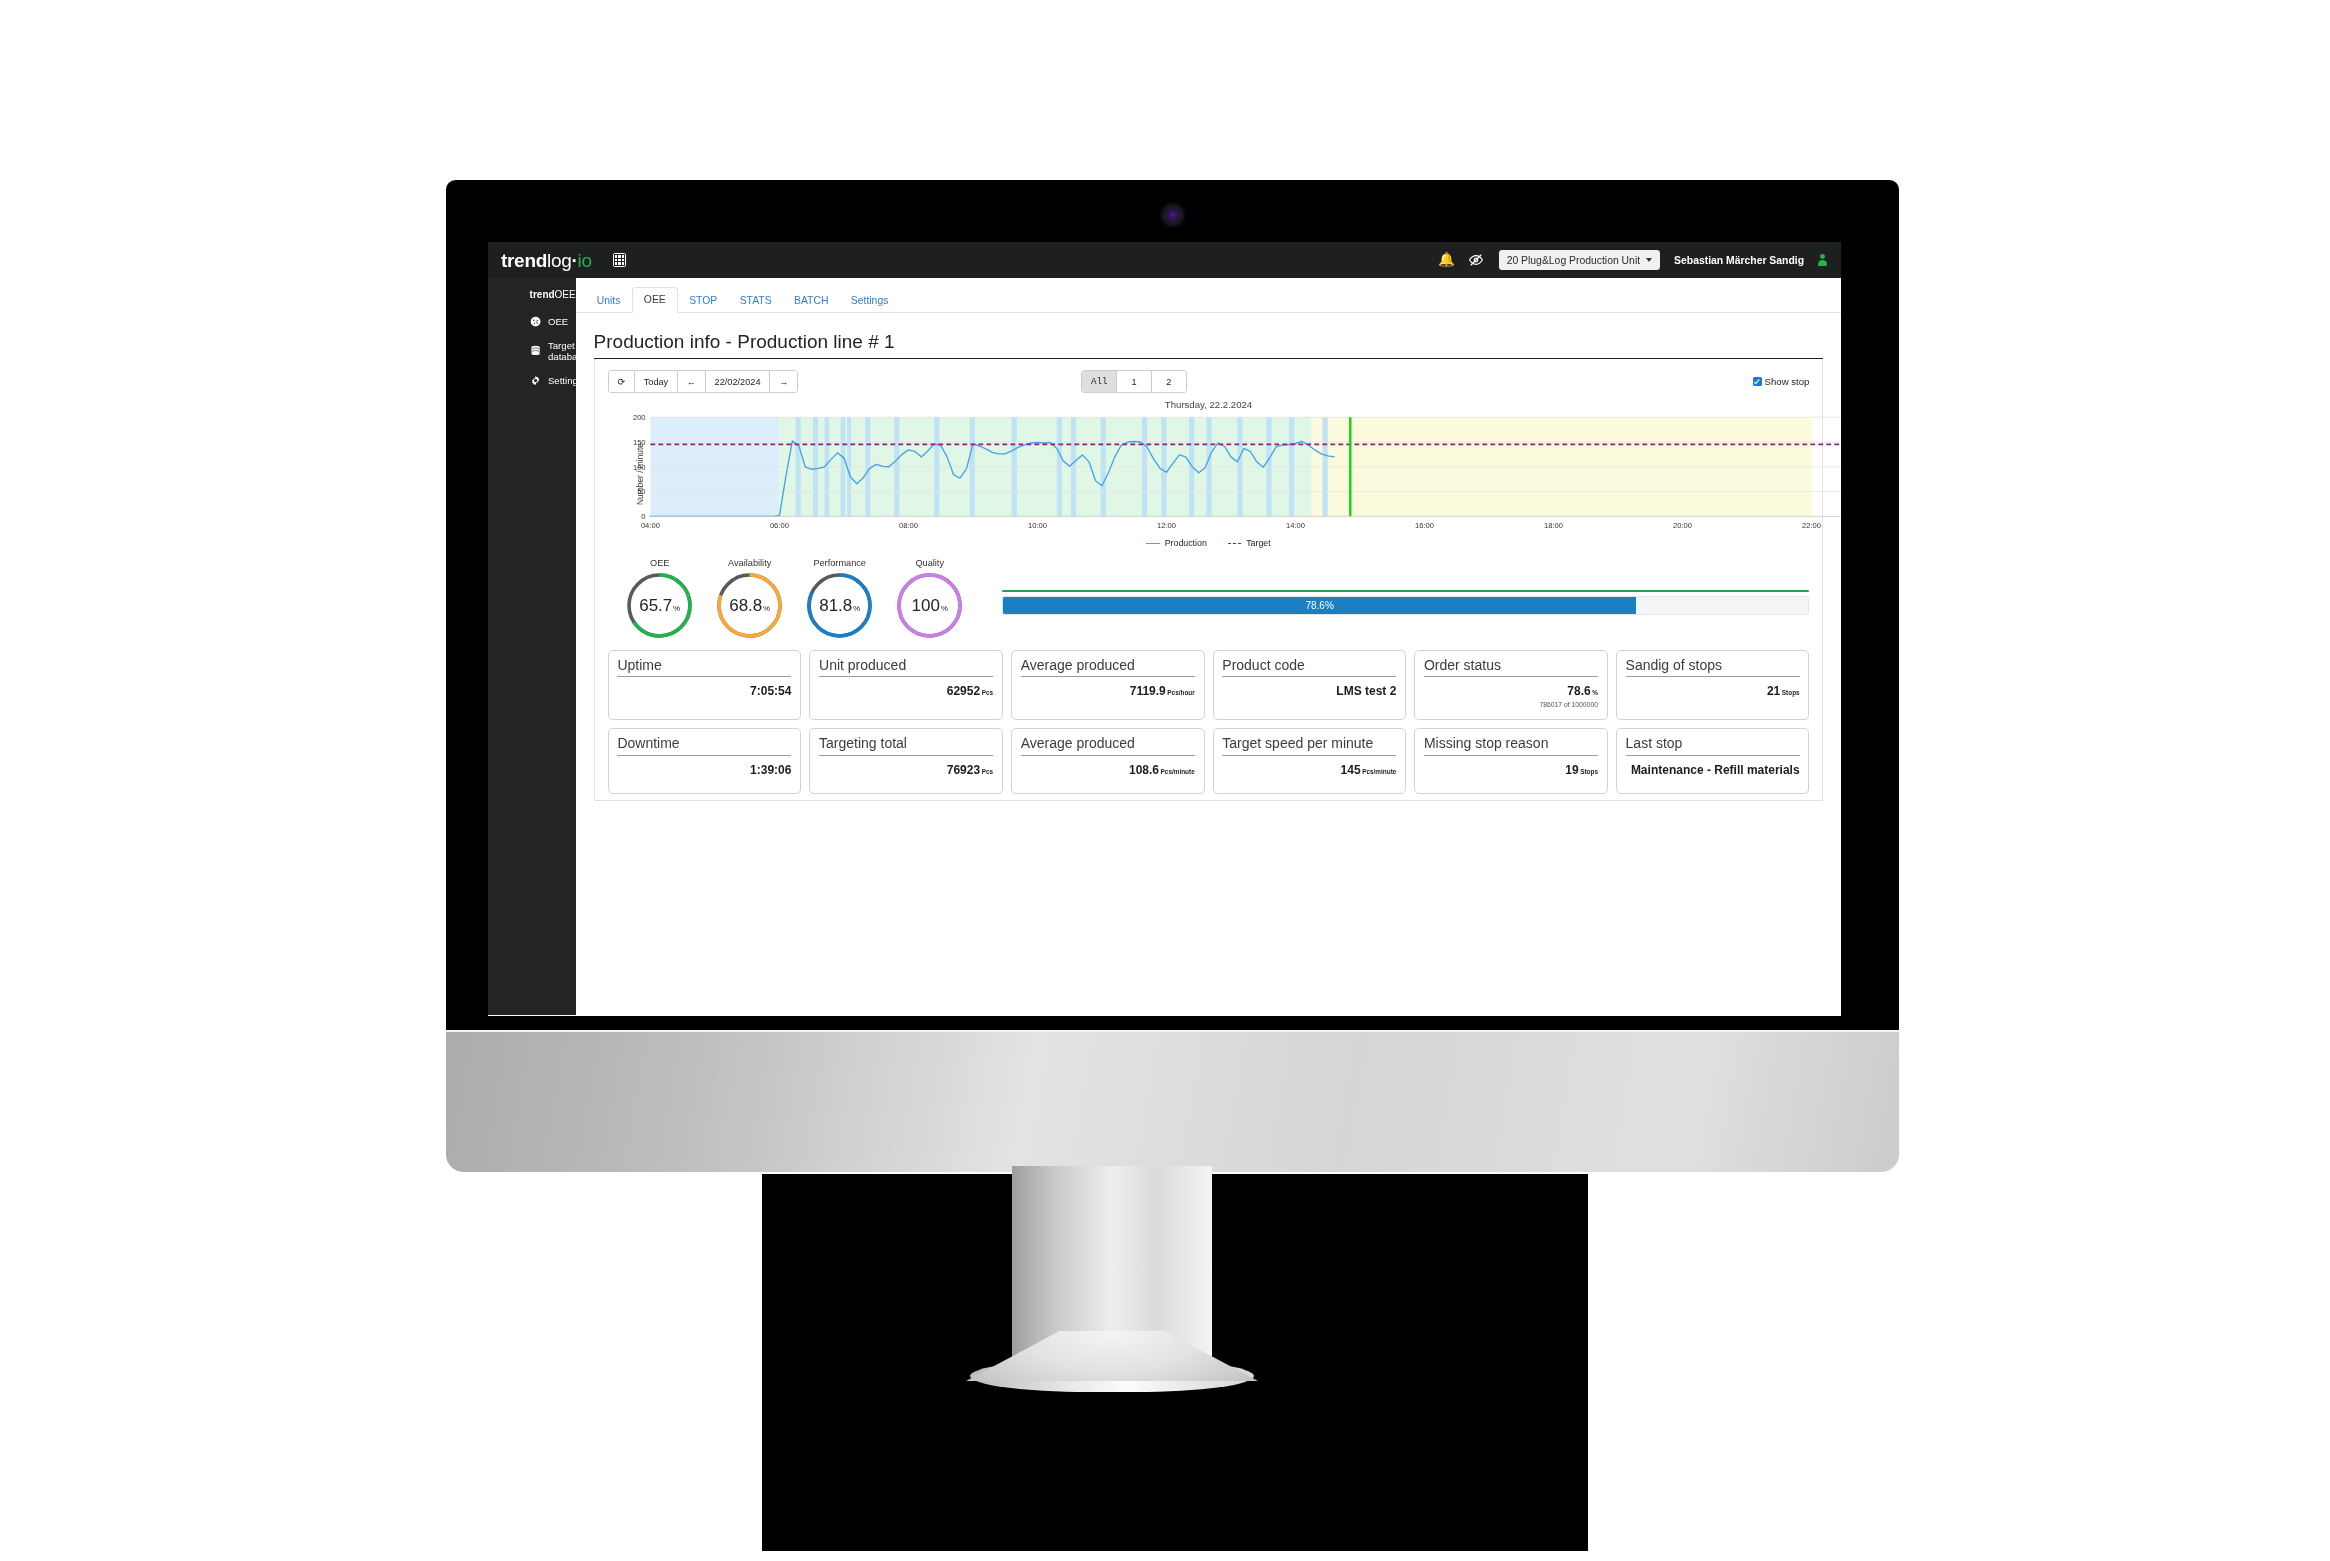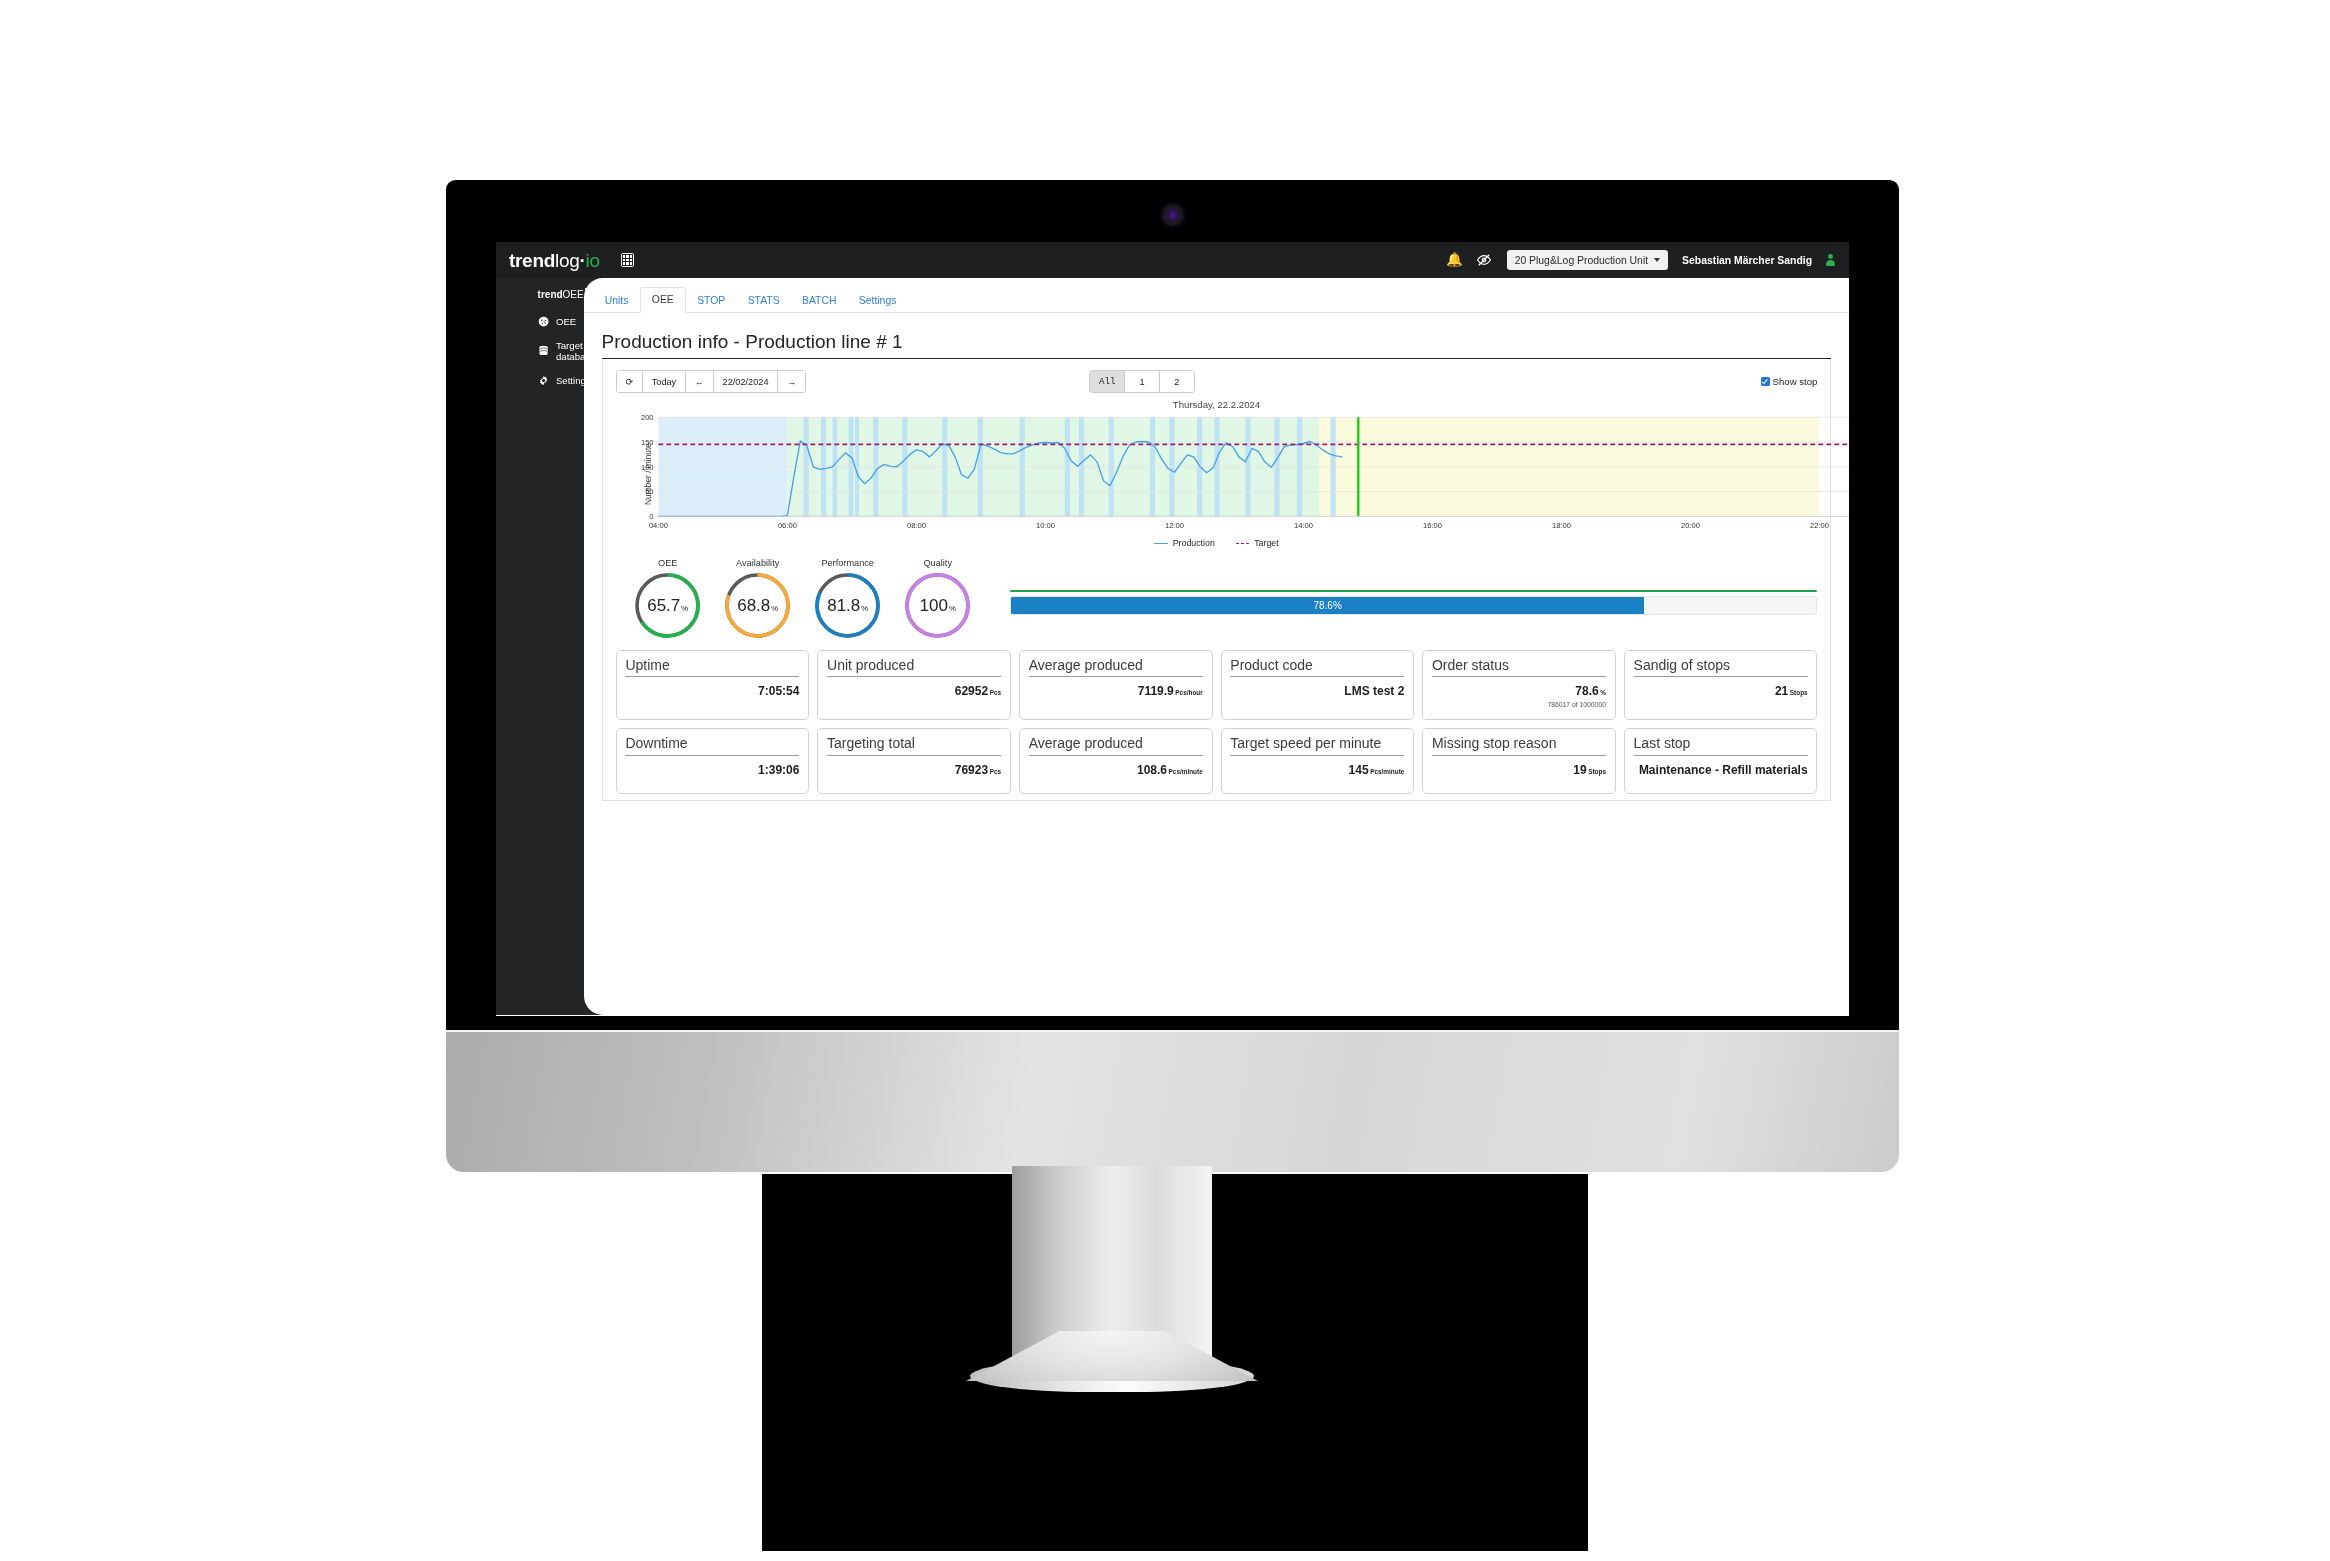--- a/index.html
+++ b/index.html
@@ -6,21 +6,21 @@
   body{width:2330px;height:1562px;position:relative;overflow:hidden;
        font-family:"Liberation Sans",sans-serif;}
 
   
   #monitor-frame{position:absolute;left:446px;top:180px;width:1453px;height:850px;
                  background:#000000;border-radius:9.6px 9.6px 0 0;}
   #webcam{position:absolute;left:50%;top:24px;transform:translateX(-50%);
           width:22.4px;height:22.4px;border-radius:50%;
           background:radial-gradient(circle at 50% 50%,#4b1f8a 0%,#2a1450 28%,#1a1a1a 55%,#0b0b0b 100%);
           box-shadow:0 0 4px rgba(60,40,120,.55);}
-  #screen{position:absolute;left:50px;top:62px;width:1353px;height:774px;
+  #screen{position:absolute;left:42px;top:62px;width:1353px;height:774px;
           background:#ffffff;overflow:hidden;}
   #monitor-neck-bg{position:absolute;left:762px;top:1174px;width:826px;height:377px;background:#000;}
   #monitor-chin{position:absolute;left:446px;top:1030px;width:1453px;height:140px;
                 background:linear-gradient(100deg,#a9abad 0%,#bdbfc1 18%,#e2e3e5 40%,#d4d6d8 62%,#dfe0e2 85%,#c9cbcd 100%);
                 border-radius:0 0 17.6px 17.6px;
                 border-top:2.4px solid #f2f3f4;}
   #stand-neck{position:absolute;left:1012px;top:1166px;width:200px;height:220px;
               background:linear-gradient(90deg,#9c9e9f 0%,#c8cacb 22%,#eceeef 50%,#d9dbdc 72%,#f3f4f5 100%);}
   #stand-neck:after{content:"";position:absolute;left:-42px;bottom:-6.4px;width:284px;height:32px;
               background:linear-gradient(90deg,#b9bbbd 0%,#e6e8e9 35%,#fbfcfc 55%,#d3d5d6 100%);
@@ -65,21 +65,21 @@
   .sb-head b{font-weight:700;}
   .burger{display:flex;flex-direction:column;gap:2px;}
   .burger i{display:block;width:10.4px;height:1.6px;background:#fff;}
   .sb-item{display:flex;align-items:center;gap:7.2px;padding:6.4px 9.6px;font-size:9.6px;color:#fff;}
   .sb-ic{width:11.2px;height:11.2px;flex:none;color:#fff;}
   .sb-ic svg{display:block;}
   .sidebar-rest{background:#ececec;height:100%;}
   .sidebar-wrap{display:flex;flex-direction:row;height:100%;margin-left:32px;}
   .sidebar-dark{background:#232425;padding-bottom:6.4px;}
 
-  .content{flex:1;background:#fff;padding:0 0 0 0;position:relative;border-radius:19px;}
+  .content{flex:1;background:#fff;padding:0 0 0 0;position:relative;}
 
   
   .tabs{display:flex;align-items:flex-end;gap:0;height:34px;padding-left:9.6px;
         border-bottom:0.8px solid #dee2e6;}
   .tab{font-size:10.4px;color:#2f7fd1;padding:6.4px 11.2px;cursor:pointer;white-space:nowrap;}
   .tab.active{color:#3b3b3b;background:#fff;border:0.8px solid #dee2e6;border-bottom:0.8px solid #fff;
               border-radius:4px 4px 0 0;margin-bottom:-0.8px;}
 
   .page{padding:11.2px 17.6px 0 17.6px;}
   .page-title{font-size:19px;font-weight:400;color:#212529;margin:6.4px 0 5.6px 0;}

